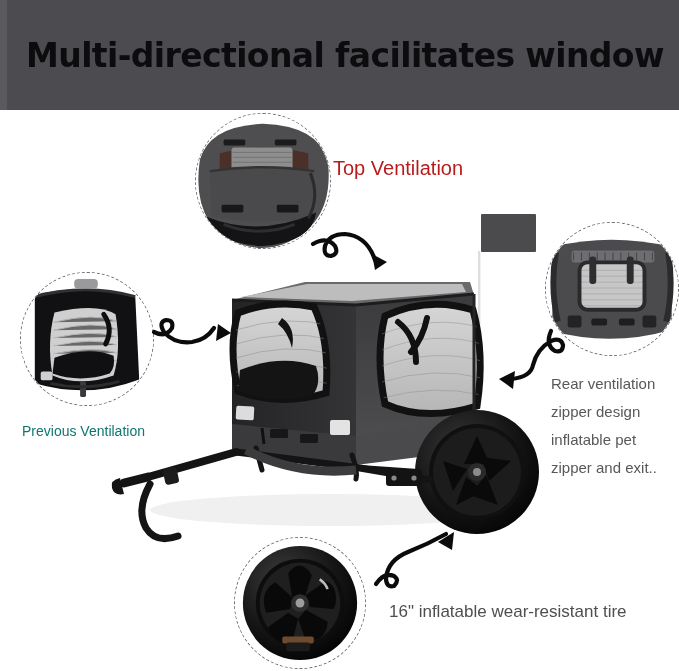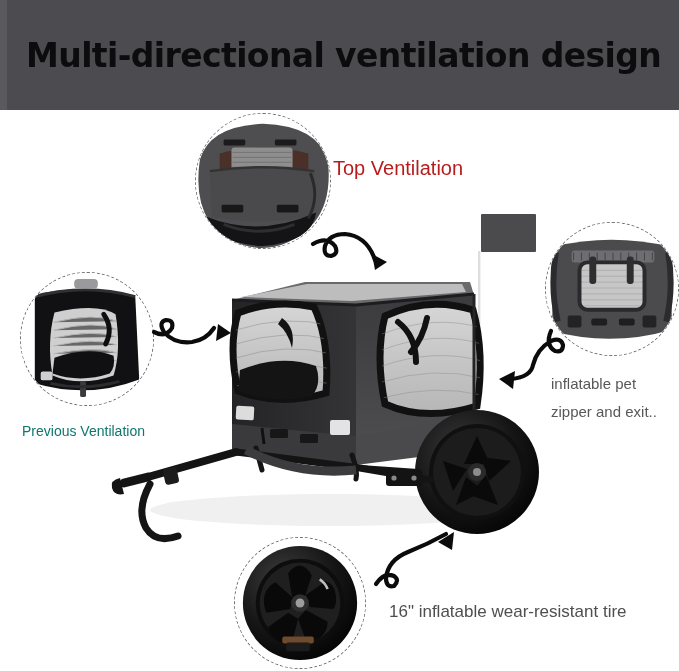--- a/index.html
+++ b/index.html
@@ -108,21 +108,21 @@
   
   .product { position: absolute; left: 0; top: 0; width: 679px; height: 671px; pointer-events: none; }
 </style>
 </head>
 <body>
 
 <div id="infographic">
 
   <div class="banner">
     <div class="banner-inner-edge"></div>
-    <div class="banner-title">Multi-directional ventilation design</div>
+    <div class="banner-title">Multi-directional facilitates window</div>
   </div>
 
   <svg class="product" viewBox="0 0 679 671" xmlns="http://www.w3.org/2000/svg">
     <defs>
       <linearGradient id="meshGrad" x1="0" y1="0" x2="0" y2="1">
         <stop offset="0%" stop-color="#d6d6d6"></stop>
         <stop offset="100%" stop-color="#b6b6b6"></stop>
       </linearGradient>
       <linearGradient id="canopySide" x1="0" y1="0" x2="0" y2="1">
         <stop offset="0%" stop-color="#3b3b3e"></stop>
@@ -353,20 +353,22 @@
       <rect x="22" y="94" width="14" height="12" rx="2" fill="#232325"></rect>
       <rect x="98" y="94" width="14" height="12" rx="2" fill="#232325"></rect>
       <rect x="46" y="97" width="16" height="7" rx="2" fill="#1e1e20"></rect>
       <rect x="74" y="97" width="16" height="7" rx="2" fill="#1e1e20"></rect>
 
       <path d="M10,30 q-6,36 2,70" fill="none" stroke="#2b2b2d" stroke-width="6"></path>
       <path d="M124,30 q6,36 -2,70" fill="none" stroke="#2b2b2d" stroke-width="6"></path>
     </svg>
   </div>
   <div class="label-rear-vent">
+    <div>Rear ventilation</div>
+    <div>zipper design</div>
     <div>inflatable pet</div>
     <div>zipper and exit..</div>
   </div>
 
   <svg class="arrow-svg" style="left:495px; top:325px; width:70px; height:70px;" viewBox="0 0 70 70" xmlns="http://www.w3.org/2000/svg">
     <path d="M56,6 q-6,14 4,20 q8,2 8,-6 q-2,-8 -12,-4 q-14,8 -18,24 q-2,12 -22,14" fill="none" stroke="#0b0b0b" stroke-width="4.2" stroke-linecap="round"></path>
     <path d="M20,46 l-2,18 l-14,-10 z" fill="#0b0b0b"></path>
   </svg>
 
   <div class="callout-circle" style="left:234px; top:537px; width:132px; height:132px;">

